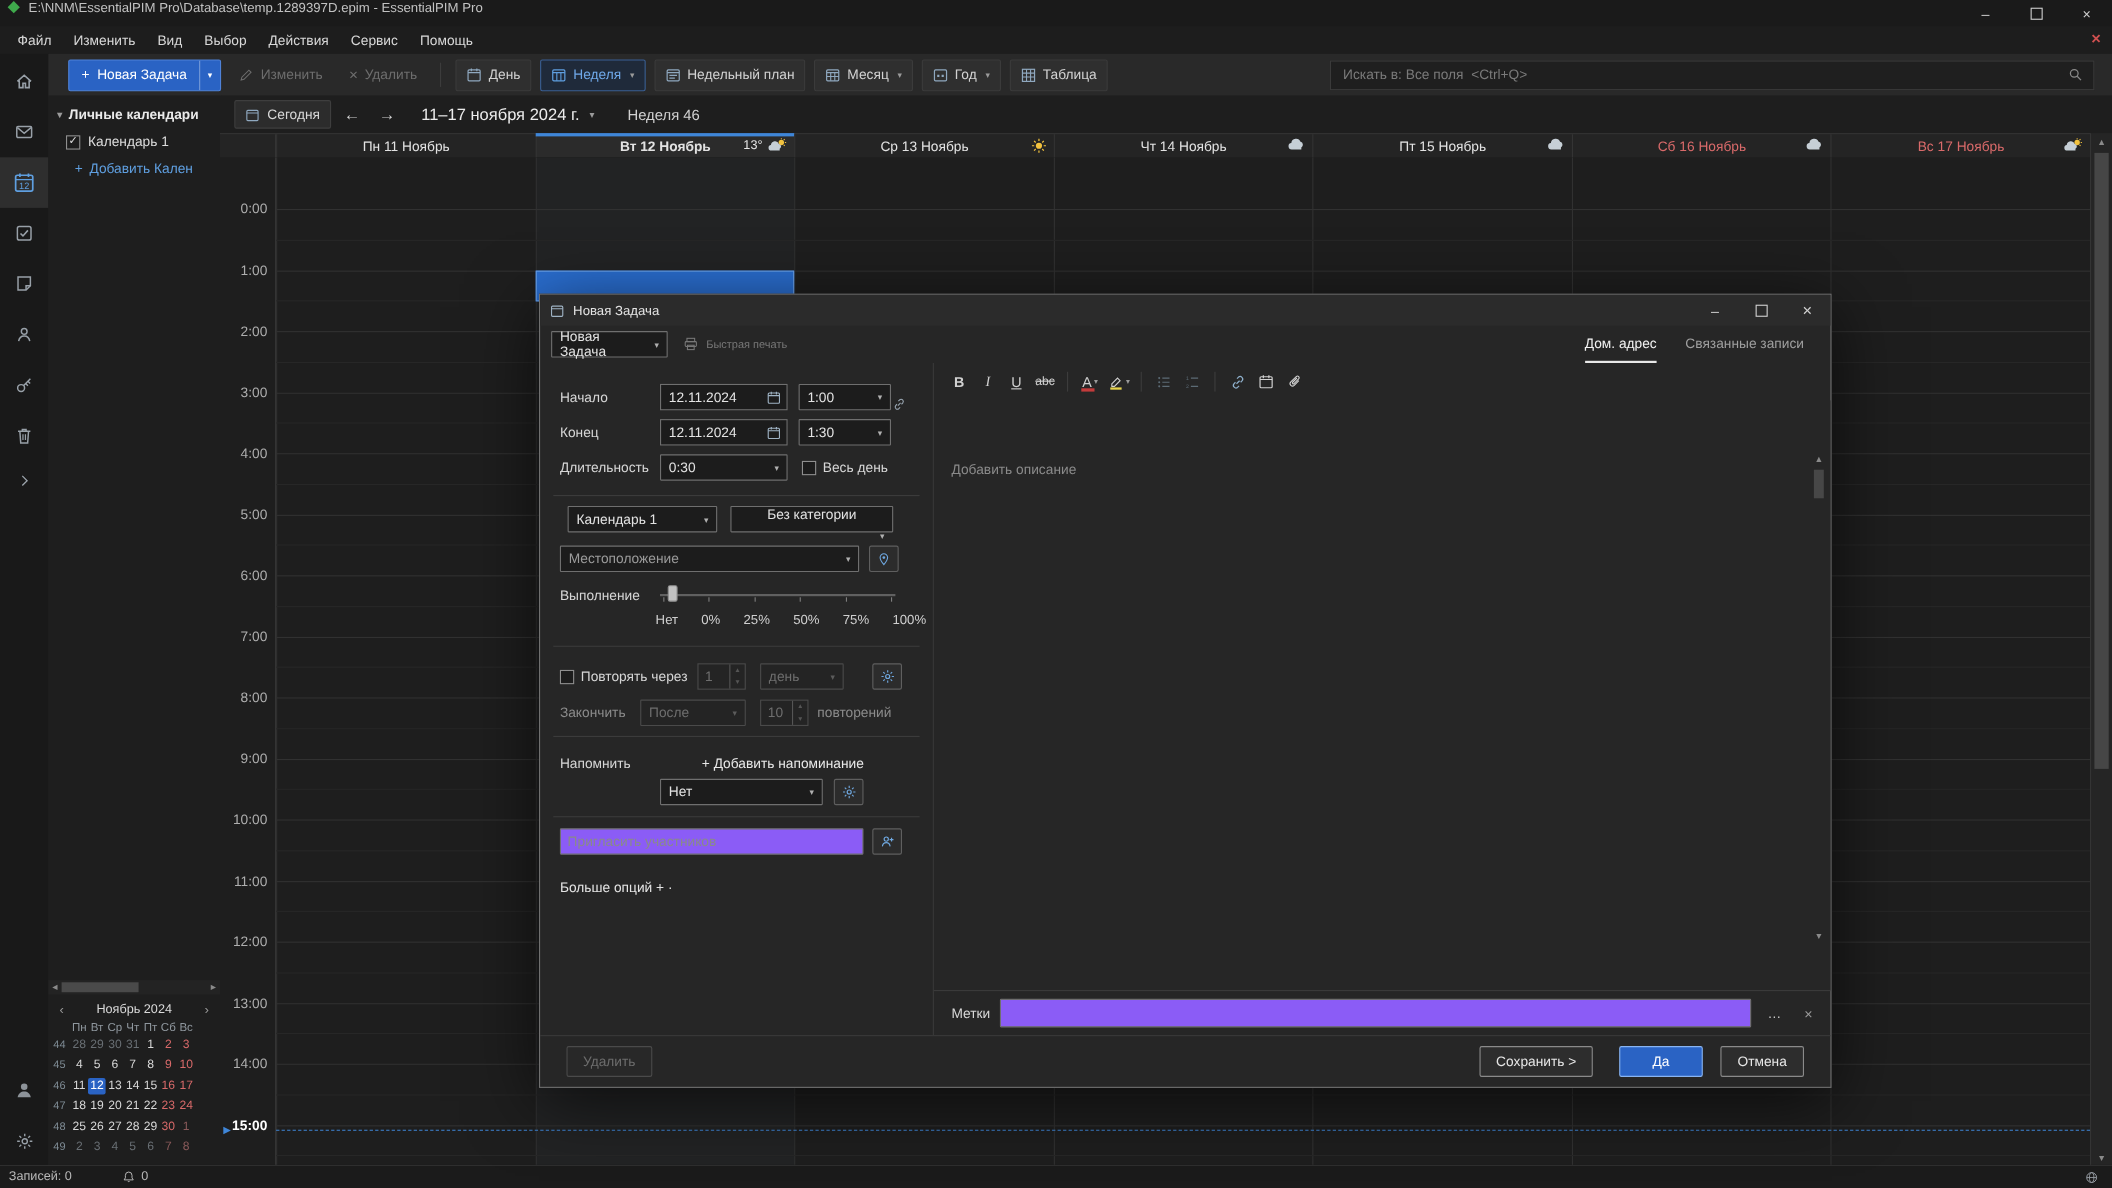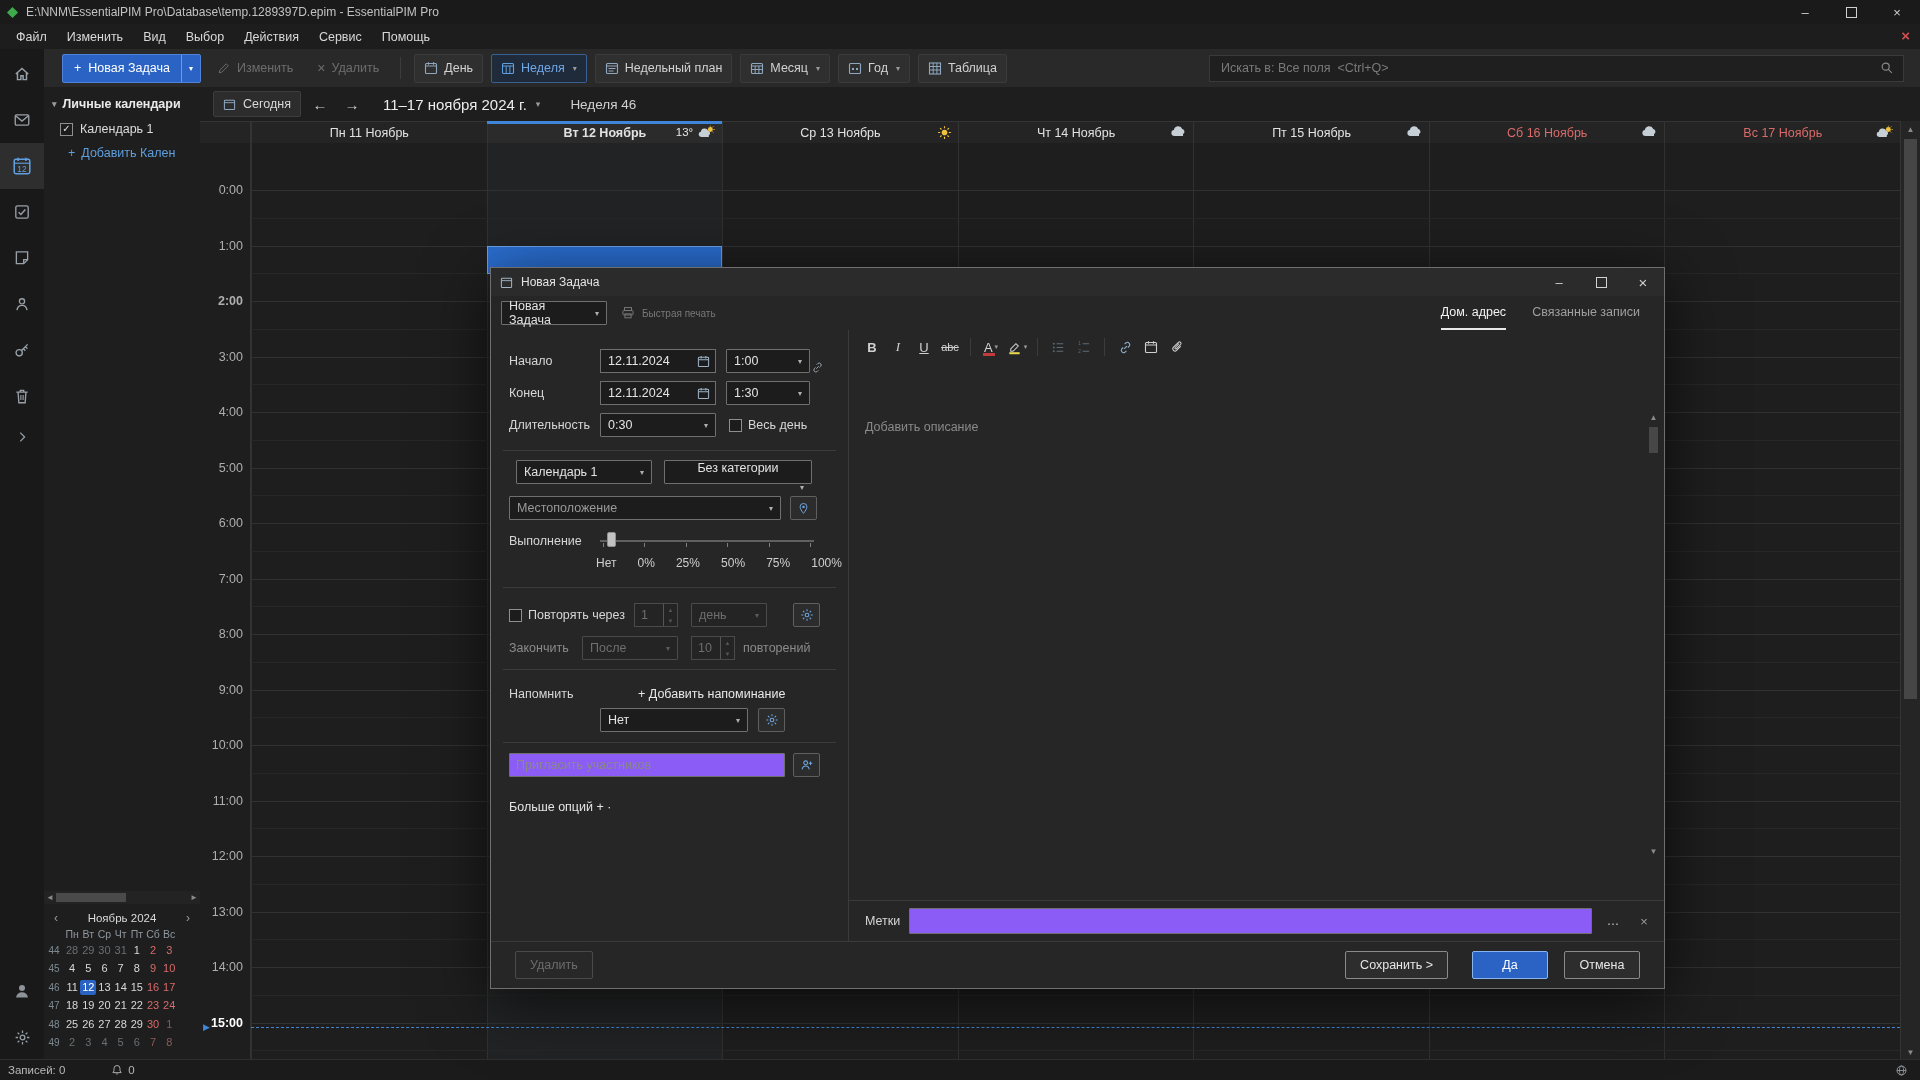--- a/index.html
+++ b/index.html
@@ -2,21 +2,21 @@
 <html><head>
 <meta charset="utf-8">
 <style>
   html,body{margin:0;padding:0;background:#101010;}
   .app{position:relative;width:1920px;height:1080px;background:#1e1e1e;overflow:hidden;
        font-family:"Liberation Sans",sans-serif;color:#d6d6d6;font-size:12px;}
   svg{display:block;}
 
   
   .titlebar{position:absolute;left:0;top:0;right:0;height:24px;background:#1a1a1a;
-            display:flex;align-items:center;padding-left:6px;gap:7px;color:#c2c2c2;font-size:12px;}
+            display:flex;align-items:flex-start;padding-left:6px;gap:7px;color:#c2c2c2;font-size:12px;}
   .win-controls{margin-left:auto;display:flex;height:100%;}
   .wc{width:46px;display:flex;align-items:center;justify-content:center;color:#cfcfcf;font-size:13px;}
   .wc .box{width:9px;height:9px;border:1px solid #cfcfcf;display:inline-block;}
 
   
   .menubar{position:absolute;top:24px;left:0;right:0;height:25px;background:#1d1d1d;
            display:flex;align-items:center;padding-left:6px;font-size:12.5px;color:#d8d8d8;}
   .menu-item{padding:0 10px;height:100%;display:flex;align-items:center;}
   .doc-close{position:absolute;right:10px;color:#d05050;font-size:15px;font-weight:bold;top:3px;}
 
@@ -576,21 +576,21 @@
               </g>
               <path d="M11.4 12.2H3.4a2.7 2.7 0 0 1-.4-5.37 4 4 0 0 1 7.7-1.05 2.5 2.5 0 0 1 .7 4.67z" fill="#c6cfd6"></path>
             </svg>
           </span>
         </div>
       </div>
     <div class="grid">
       <div class="gutter" id="gutter">
           <div class="hlabel" style="top: 40px;">0:00</div>
           <div class="hlabel" style="top: 95.5px;">1:00</div>
-          <div class="hlabel" style="top: 151px; font-weight: bold;">2:00</div>
+          <div class="hlabel" style="top: 151px;">2:00</div>
           <div class="hlabel" style="top: 206.5px;">3:00</div>
           <div class="hlabel" style="top: 262px;">4:00</div>
           <div class="hlabel" style="top: 317.5px;">5:00</div>
           <div class="hlabel" style="top: 373px;">6:00</div>
           <div class="hlabel" style="top: 428.5px;">7:00</div>
           <div class="hlabel" style="top: 484px;">8:00</div>
           <div class="hlabel" style="top: 539.5px;">9:00</div>
           <div class="hlabel" style="top: 595px;">10:00</div>
           <div class="hlabel" style="top: 650.5px;">11:00</div>
           <div class="hlabel" style="top: 706px;">12:00</div>

